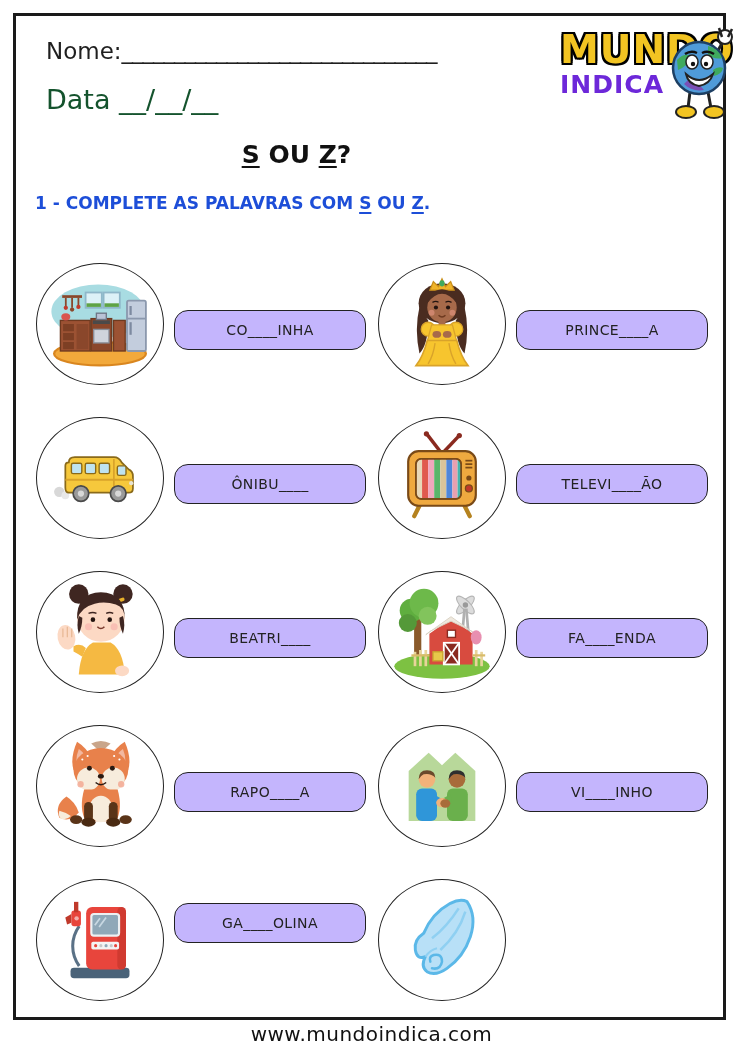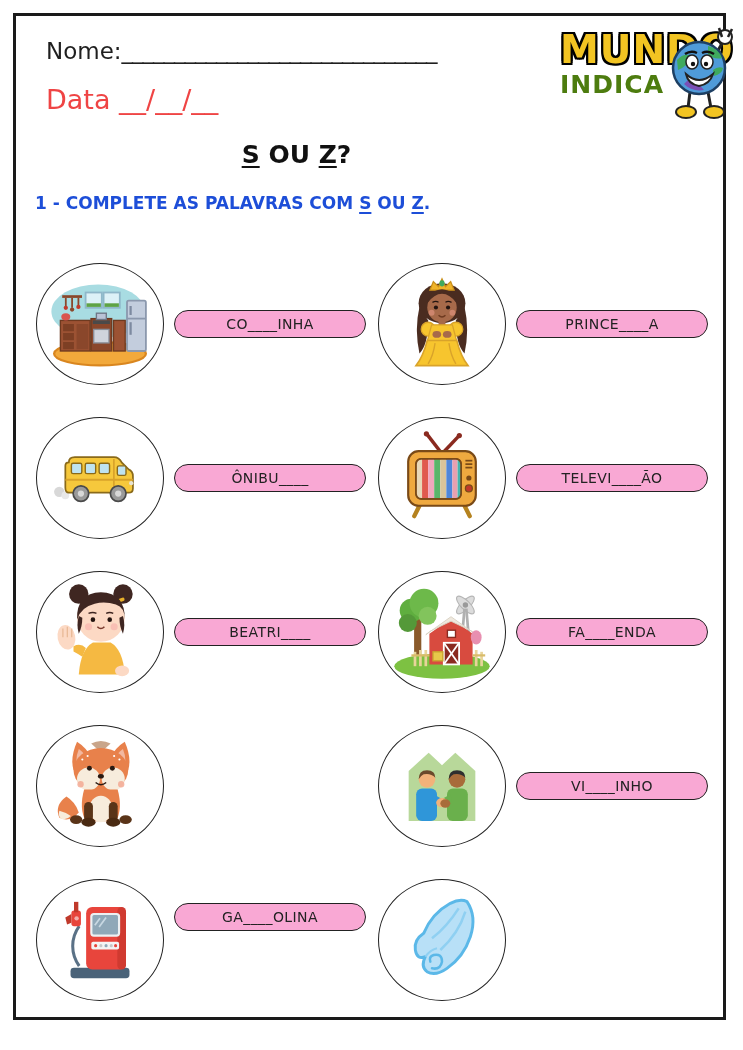--- a/index.html
+++ b/index.html
@@ -2,35 +2,35 @@
 <html><head>
 <meta charset="utf-8">
 <style>
   html,body{margin:0;padding:0;background:#fff;}
   .page{position:relative;width:743px;height:1050px;background:#fff;overflow:hidden;
         font-family:"DejaVu Sans","Liberation Sans",sans-serif;color:#1a1a1a;}
   .sheet-border{position:absolute;left:13px;top:13px;width:713px;height:1007px;
         box-sizing:border-box;border:3px solid #1a1a1a;background:#fff;}
   .name-row{position:absolute;left:46px;top:38px;font-size:23px;color:#1f1f1f;white-space:nowrap;}
   .name-blank{letter-spacing:-1px;}
-  .date-row{position:absolute;left:46px;top:84px;font-size:27px;color:#ef4444;}
+  .date-row{position:absolute;left:46px;top:84px;font-size:27px;color:#14532d;}
   .logo{position:absolute;left:560px;top:30px;width:170px;height:95px;}
   .mundo{font-weight:900;font-size:39px;line-height:1.0;color:#f2c422;letter-spacing:1px;
         text-shadow:-2px -2px 0 #000,2px -2px 0 #000,-2px 2px 0 #000,2px 2px 0 #000,
                     -2px 0 0 #000,2px 0 0 #000,0 -2px 0 #000,0 2px 0 #000;}
-  .indica{font-weight:900;font-size:25px;line-height:1.0;color:#4d7c0f;letter-spacing:1px;margin-top:3px;}
+  .indica{font-weight:900;font-size:25px;line-height:1.0;color:#6d28d9;letter-spacing:1px;margin-top:3px;}
   .globe{position:absolute;right:-8px;top:-4px;}
   .title{position:absolute;left:0;top:140px;width:593px;text-align:center;
         font-size:25px;font-weight:800;color:#111;}
   .instruction{position:absolute;left:35px;top:193px;font-size:17px;font-weight:700;color:#1d4ed8;}
   .u{text-decoration:underline;text-decoration-thickness:2px;text-underline-offset:3px;}
   .circle{position:absolute;width:128px;height:122px;box-sizing:border-box;border:1.6px solid #222;
         border-radius:50%;background:#fff;display:flex;align-items:center;justify-content:center;}
-  .pill{position:absolute;width:192px;height:28px;box-sizing:border-box;border:1.5px solid #222;
-        border-radius:14px;background:#f9a8d4;display:flex;align-items:center;justify-content:center;
+  .pill{position:absolute;width:192px;height:40px;box-sizing:border-box;border:1.5px solid #222;
+        border-radius:14px;background:#c4b5fd;display:flex;align-items:center;justify-content:center;
         font-size:14px;letter-spacing:.4px;color:#222;}
   .c1{left:36px;}  .c2{left:378px;}
   .p1{left:174px;} .p2{left:516px;}
   .r1{top:263px;}  .r2{top:417px;}  .r3{top:571px;}  .r4{top:725px;}  .r5{top:879px;}
   .q1{top:310px;}  .q2{top:464px;}  .q3{top:618px;}  .q4{top:772px;}  .q5{top:903px;}
   .footer{position:absolute;left:0;top:1022px;width:743px;text-align:center;
         font-size:20px;color:#111;letter-spacing:.5px;}
 </style>
 </head>
 <body>
@@ -295,20 +295,23 @@
       <path d="M42,64 Q36,86 44,100 L78,100 Q86,86 80,64 Z" fill="#e8814b"></path>
       <ellipse cx="61" cy="86" rx="13" ry="15" fill="#f7ecdc"></ellipse>
       <rect x="42" y="78" width="10" height="22" rx="5" fill="#5a3418"></rect>
       <rect x="70" y="78" width="10" height="22" rx="5" fill="#5a3418"></rect>
       <ellipse cx="47" cy="101" rx="8" ry="5" fill="#4a2a12"></ellipse>
       <ellipse cx="75" cy="101" rx="8" ry="5" fill="#4a2a12"></ellipse>
       <ellipse cx="33" cy="98" rx="7" ry="5" fill="#5a3418"></ellipse>
       <ellipse cx="89" cy="98" rx="7" ry="5" fill="#5a3418"></ellipse>
     </svg>
   </div>
+  <div class="pill p1 q4">
+    <span>RAPO____A</span>
+  </div>
   <div class="circle c2 r4">
     <svg width="100" height="104" viewBox="0 0 120 120">
       <path d="M20,102 L20,42 L44,20 L60,35 L76,20 L100,42 L100,102 Z" fill="#b8d89a"></path>
       <circle cx="42" cy="52" r="10" fill="#f2b27a"></circle>
       <path d="M32,52 Q32,41 42,41 Q52,41 52,50 Q46,44 38,46 Q34,48 32,52 Z" fill="#6b4a2b"></path>
       <rect x="29" y="63" width="25" height="39" rx="7" fill="#2f96d9"></rect>
       <path d="M50,70 L64,78 L62,85 L48,78 Z" fill="#2f96d9"></path>
       <circle cx="78" cy="52" r="10" fill="#a86b3a"></circle>
       <path d="M68,52 Q68,41 78,41 Q88,41 88,50 Q82,44 74,46 Q70,48 68,52 Z" fill="#2f2f2f"></path>
       <rect x="66" y="63" width="25" height="39" rx="7" fill="#6ab04c"></rect>
@@ -348,13 +351,14 @@
   <div class="circle c2 r5">
     <svg width="100" height="104" viewBox="0 0 120 120">
       <path d="M90,14 Q102,32 94,56 Q86,80 66,94 Q52,104 42,98 Q34,92 40,80 Q30,84 28,72 Q26,60 38,52 Q48,28 70,16 Q82,10 90,14 Z" fill="#b8e0f7" stroke="#5bb8e8" stroke-width="3.5" stroke-linejoin="round"></path>
       <path d="M88,26 Q80,52 58,72" fill="none" stroke="#8fd0f2" stroke-width="3"></path>
       <path d="M80,22 Q66,44 48,58" fill="none" stroke="#8fd0f2" stroke-width="3"></path>
       <path d="M48,94 Q58,96 60,86 Q60,76 50,78 Q44,80 46,86" fill="none" stroke="#5bb8e8" stroke-width="3" stroke-linecap="round"></path>
       <path d="M40,80 Q46,72 54,70" fill="none" stroke="#8fd0f2" stroke-width="2.5"></path>
     </svg>
   </div>
 
+  <div class="footer">www.mundoindica.com</div>
 </div>
 
 </body></html>

